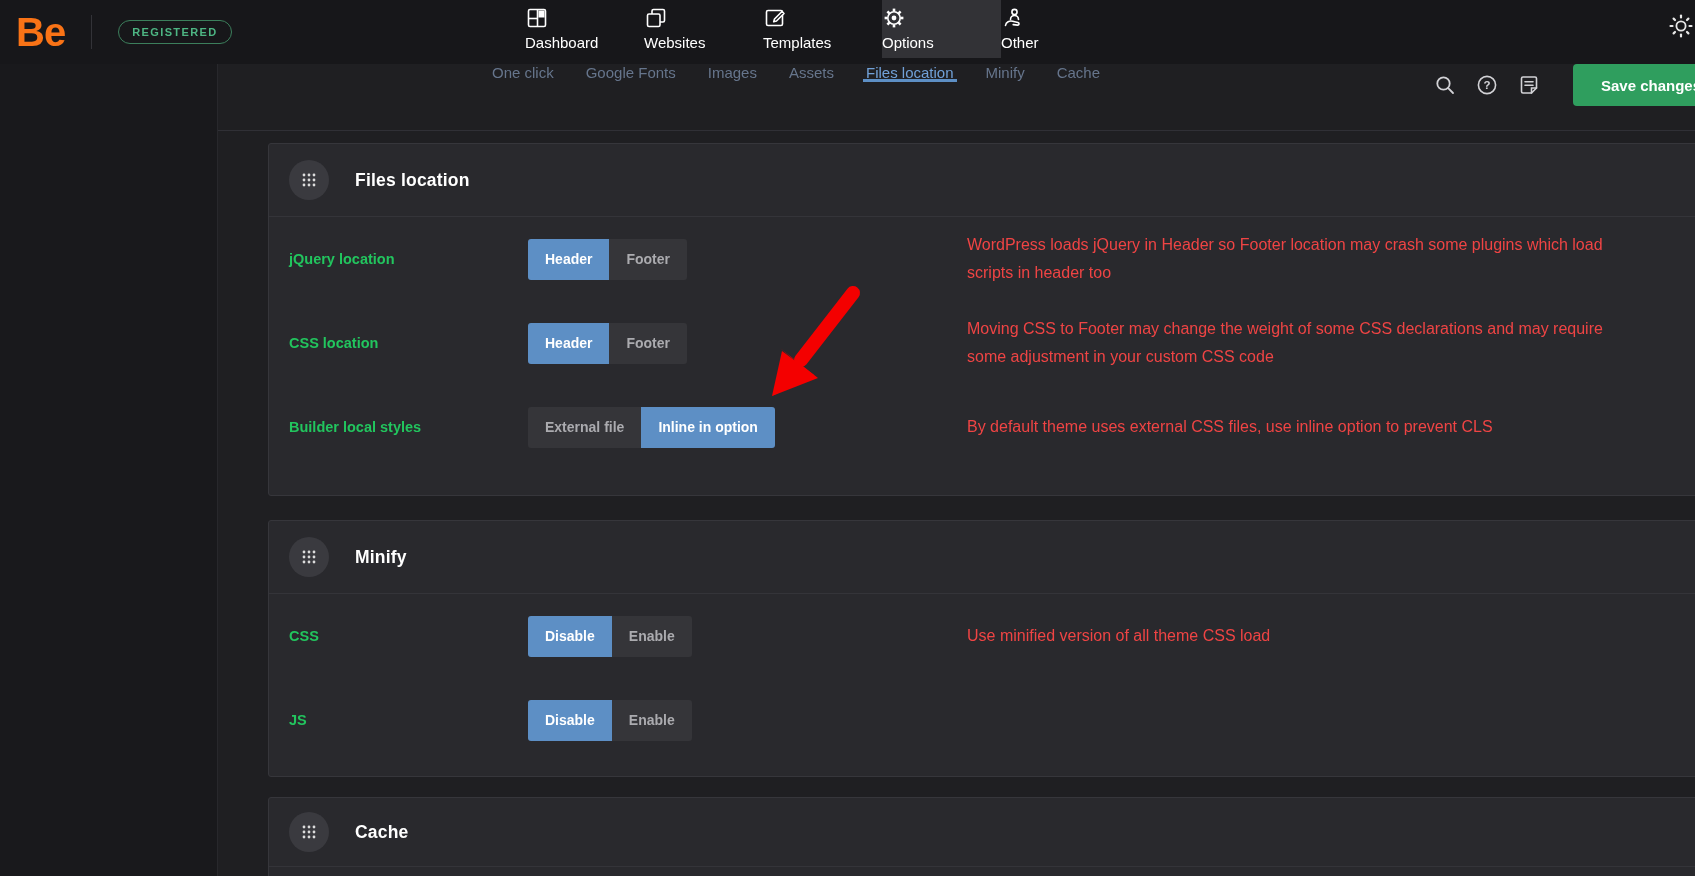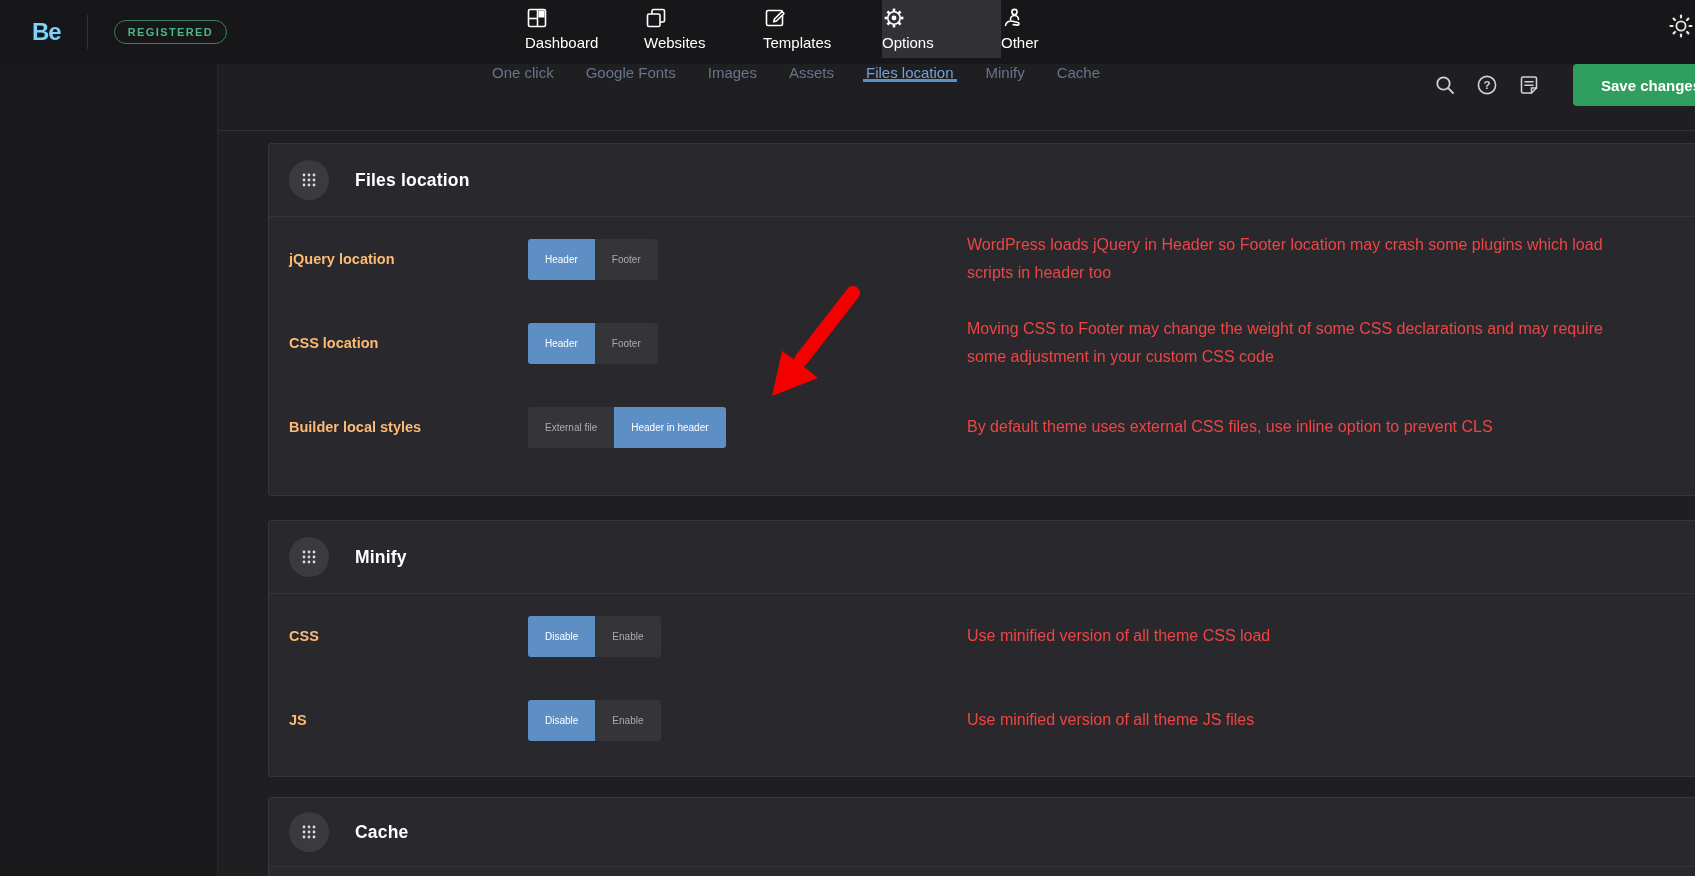--- a/index.html
+++ b/index.html
@@ -7,21 +7,21 @@
   body {
     width:1695px; height:876px; position:relative; overflow:hidden;
     background:#1f1f22; font-family:"Liberation Sans", sans-serif;
     -webkit-font-smoothing:antialiased;
   }
   
   .topbar {
     position:absolute; top:0; left:0; right:0; height:64px;
     background:#17171a; display:flex; align-items:center; z-index:6;
   }
-  .logo { margin-left:32px; font-size:24px; font-weight:bold; color:#7dd3fc; letter-spacing:-1px; line-height:1; }
+  .logo { margin-left:16px; font-size:40px; font-weight:bold; color:#f97316; letter-spacing:-1px; line-height:1; }
   .logo-divider { width:1px; height:34px; background:#333338; margin-left:26px; }
   .badge {
     margin-left:26px; border:1px solid #3c7f5c; color:#4db583; border-radius:13px;
     padding:5px 13px; font-size:11px; font-weight:bold; letter-spacing:1.4px;
   }
   .nav { position:absolute; left:525px; top:0; height:64px; display:flex; }
   .nav-item {
     width:119px; height:64px; display:flex; flex-direction:column; align-items:flex-start;
     padding-top:6px; gap:4px; color:#fff; font-size:15px; cursor:pointer;
   }
@@ -70,25 +70,25 @@
     display:flex; align-items:center; justify-content:center; cursor:grab;
   }
   .panel-title { margin:0 0 0 26px; color:#fff; font-size:17.5px; font-weight:bold; letter-spacing:.2px; }
   .panel-divider { height:1px; background:#343439; }
   .panel-body.pad-lg { padding-bottom:26px; }
   .panel-body.pad-sm { padding-bottom:14px; }
   .row {
     height:84px; display:grid; grid-template-columns:239px 439px 1fr;
     align-items:center; padding-left:20px;
   }
-  .row-label { color:#fdba74; font-size:14.5px; font-weight:bold; }
+  .row-label { color:#22c55e; font-size:14.5px; font-weight:bold; }
   .btn-group { display:inline-flex; border-radius:3px; overflow:hidden; width:max-content; }
   .toggle-btn {
     height:41px; display:flex; align-items:center; padding:0 17px;
-    font-size:10px; font-weight:normal; cursor:pointer; background:#353539; color:#ababaf; white-space:nowrap;
+    font-size:14px; font-weight:bold; cursor:pointer; background:#353539; color:#ababaf; white-space:nowrap;
   }
   .toggle-btn.active { background:#5d8fc5; color:#fff; }
   .row-desc { color:#ef4444; font-size:16px; line-height:28px; max-width:705px; padding-right:30px; }
   .stub { height:60px; }
 
   
   .annotation-layer { position:absolute; inset:0; pointer-events:none; z-index:9; }
 </style>
 </head>
 <body>
@@ -237,21 +237,21 @@
         <div class="btn-group">
           <div class="toggle-btn active">Header</div>
           <div class="toggle-btn">Footer</div>
         </div>
         <div class="row-desc">Moving CSS to Footer may change the weight of some CSS declarations and may require some adjustment in your custom CSS code</div>
       </div>
       <div class="row">
         <div class="row-label">Builder local styles</div>
         <div class="btn-group">
           <div class="toggle-btn">External file</div>
-          <div class="toggle-btn active">Header in header</div>
+          <div class="toggle-btn active">Inline in option</div>
         </div>
         <div class="row-desc">By default theme uses external CSS files, use inline option to prevent CLS</div>
       </div>
     </div>
   </section>
 
   <section class="panel" style="margin-bottom:20px;">
     <div class="panel-header">
       <div class="handle">
         <svg width="16" height="16" viewBox="0 0 16 16" fill="#dcdcdc">
@@ -277,21 +277,20 @@
           <div class="toggle-btn">Enable</div>
         </div>
         <div class="row-desc">Use minified version of all theme CSS load</div>
       </div>
       <div class="row">
         <div class="row-label">JS</div>
         <div class="btn-group">
           <div class="toggle-btn active">Disable</div>
           <div class="toggle-btn">Enable</div>
         </div>
-        <div class="row-desc">Use minified version of all theme JS files</div>
       </div>
     </div>
   </section>
 
   <section class="panel last">
     <div class="panel-header short">
       <div class="handle">
         <svg width="16" height="16" viewBox="0 0 16 16" fill="#dcdcdc">
           <circle cx="3" cy="3" r="1.4"></circle>
             <circle cx="8" cy="3" r="1.4"></circle>

